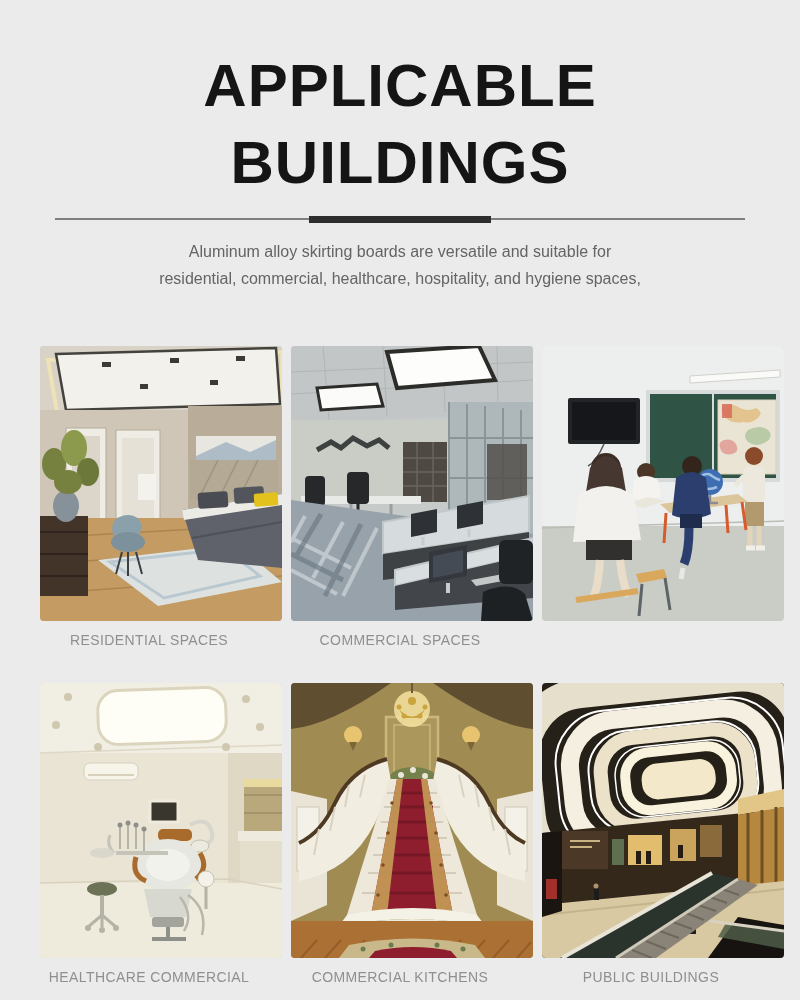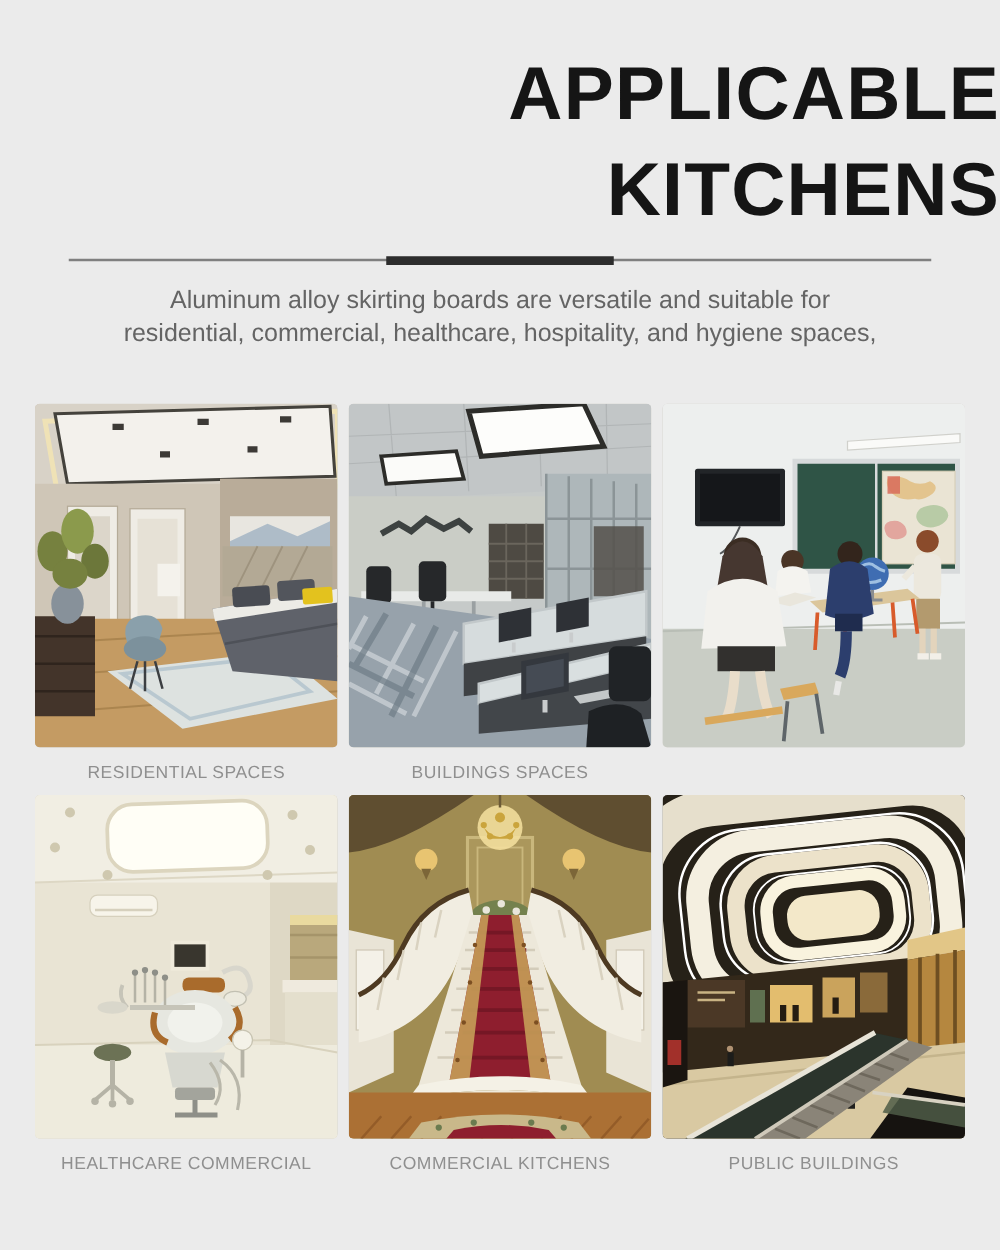--- a/index.html
+++ b/index.html
@@ -4,54 +4,54 @@
 <style>
   html,body{margin:0;padding:0;background:#ebebeb;}
   .page{
     position:relative;width:800px;height:1000px;overflow:hidden;
     background:var(--page-bg,#ebebeb);
     font-family:"Liberation Sans",sans-serif;
     margin:0 auto;
   }
   .header{text-align:center;padding-top:36px;}
   .title{
-    margin:0;color:var(--title-color,#151515);
-    font-size:60px;line-height:77px;font-weight:900;letter-spacing:1px;text-align:right;
+    margin:11px;color:var(--title-color,#151515);
+    font-size:60px;line-height:77px;font-weight:900;letter-spacing:1px;
   }
   .title span{display:block;}
   .divider{position:relative;width:690px;height:7px;margin:15px auto 0;}
   .divider-thin{position:absolute;left:0;right:0;top:2px;height:2px;background:var(--divider-thin-color,#7f7f7f);}
   .divider-thick{position:absolute;left:50%;top:0;transform:translateX(-50%);width:182px;height:7px;background:var(--divider-thick-color,#2d2d2d);}
   .description{
     margin:15px 0 0;color:var(--description-color,#646464);
-    font-size:20px;line-height:27px;text-align:center;font-weight:400;
+    font-size:16px;line-height:27px;text-align:center;font-weight:400;
   }
   .grid{
     display:grid;grid-template-columns:repeat(3,242px);column-gap:9px;row-gap:0;
     justify-content:center;margin-top:42px;
   }
-  .card{margin:0;}
+  .card{margin:12px;}
   .photo{
     width:242px;height:275px;border-radius:4px;overflow:hidden;background:#d8d5cf;
   }
   .photo svg{display:block;width:242px;height:275px;}
   .caption{
     height:38px;display:flex;align-items:center;justify-content:center;
     color:var(--caption-color,#8f8f8f);font-size:14px;letter-spacing:.4px;
   }
 </style>
 </head>
 <body>
 
 <div class="page">
 
   <div class="header">
     <h1 class="title">
       <span>APPLICABLE</span>
-      <span>KITCHENS</span>
+      <span>BUILDINGS</span>
     </h1>
     <div class="divider">
       <div class="divider-thin"></div>
       <div class="divider-thick"></div>
     </div>
     <p class="description">
       <span style="display:block">Aluminum alloy skirting boards are versatile and suitable for</span>
       <span style="display:block">residential, commercial, healthcare, hospitality, and hygiene spaces,</span>
     </p>
   </div>
@@ -144,21 +144,21 @@
           <polygon points="104,224 242,192 242,208 104,240" fill="#d9dfe0" stroke="#c2c8ca" stroke-width="2"></polygon>
           <polygon points="104,240 242,208 242,252 104,264" fill="#42464a"></polygon>
           <polygon points="138,206 176,199 176,230 138,237" fill="#34383e"></polygon>
           <polygon points="142,210 172,204 172,226 142,232" fill="#454b54"></polygon>
           <path d="M157 237 v10" stroke="#c9cccd" stroke-width="4" fill="none"></path>
           <polygon points="180,234 212,228 217,234 185,240" fill="#c3c7c8"></polygon>
           <path d="M192 246 q26 -12 42 2 l8 27 l-52 0 z" fill="#1e2124"></path>
           <rect x="208" y="194" width="34" height="44" rx="6" fill="#202326"></rect>
         </svg>
       </div>
-      <figcaption class="caption">BUILDINGS SPACES</figcaption>
+      <figcaption class="caption">COMMERCIAL SPACES</figcaption>
     </figure>
 
     <figure class="card">
       <div class="photo">
         <svg viewBox="0 0 242 275" xmlns="http://www.w3.org/2000/svg">
           <rect width="242" height="275" fill="#edefee"></rect>
           <rect x="0" y="180" width="242" height="95" fill="#c9cdc5"></rect>
           <path d="M0 182 L242 175" stroke="#b9beb6" stroke-width="1.5" fill="none"></path>
           <polygon points="148,30 238,24 238,31 148,37" fill="#fafaf8" stroke="#d0d0cb" stroke-width="1"></polygon>
           <rect x="26" y="52" width="72" height="46" rx="2" fill="#222528"></rect>

